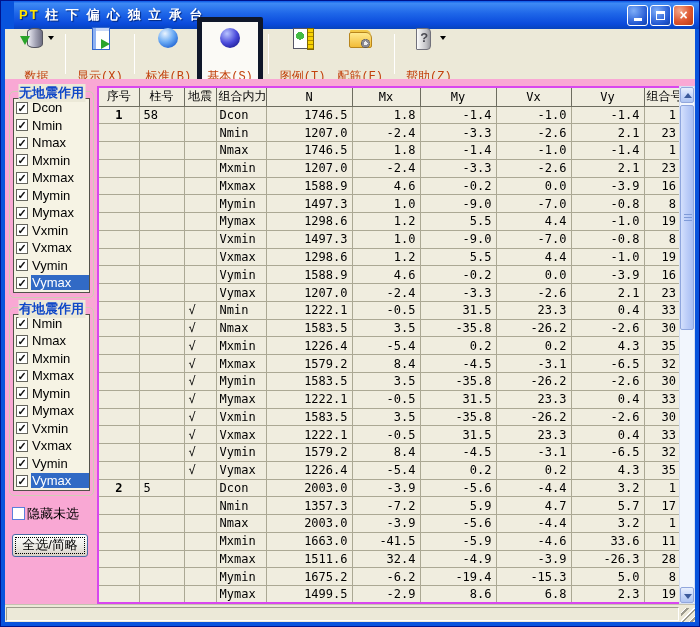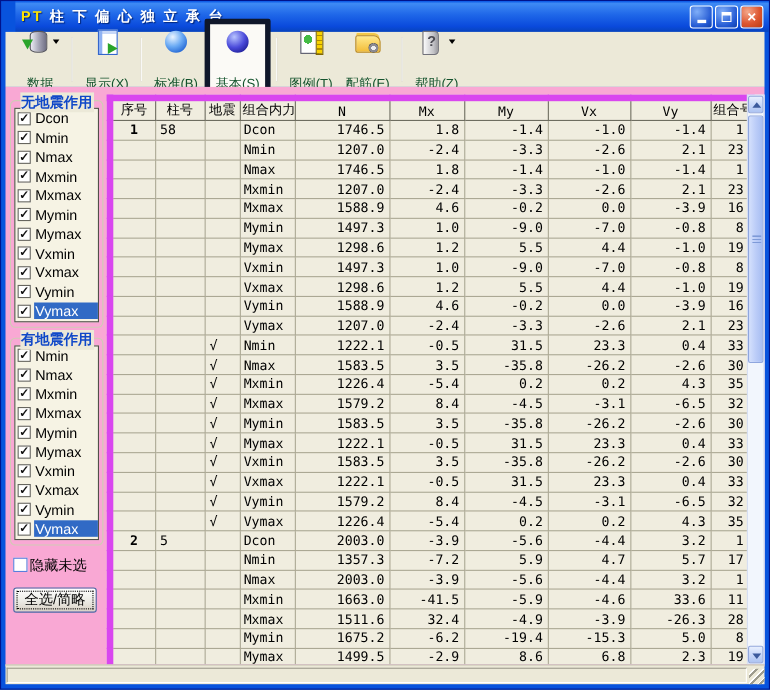--- a/index.html
+++ b/index.html
@@ -19,21 +19,21 @@
   .glyph-min{width:8px;height:3px;background:#fff;margin-top:9px;}
   .glyph-max{width:9px;height:9px;border:1px solid #fff;border-top:3px solid #fff;}
   .glyph-close{font-size:14px;font-weight:bold;line-height:14px;}
   
   .toolbar{position:absolute;top:28px;left:4px;right:4px;height:50px;background:#ECE9D8;
     display:flex;align-items:center;padding-left:8px;}
   .tb-btn{display:flex;flex-direction:column;align-items:center;padding:2px 5px 1px;border:1px solid transparent;
     border-radius:2px;}
   .tb-btn.pressed{background:#FBFAF6;border:5px solid #0f172a;}
   .tb-top{display:flex;align-items:center;height:27px;}
-  .tb-label{font-size:12px;color:#14532d;margin-top:17px;white-space:nowrap;}
+  .tb-label{font-size:12px;color:#c2410c;margin-top:17px;white-space:nowrap;font-family:Liberation Mono, monospace;}
   .dd{width:0;height:0;border:3px solid transparent;border-top:4px solid #000;margin-left:3px;margin-top:4px;}
   .tb-sep{width:1px;height:40px;background:#b4b1a0;border-right:1px solid #fff;margin:0 5px;}
   
   .tb-ico{position:relative;width:26px;height:26px;display:inline-block;}
   .tb-ico.sphere::before{content:'';position:absolute;left:3px;top:3px;width:20px;height:20px;border-radius:50%;}
   .ico-close-sphere-icon::before{background:radial-gradient(circle at 35% 28%,#EAFBFF,#6ED8F0 40%,#189ACA 75%,#0C6FA0);}
   .ico-loadcase-sphere-icon::before{background:radial-gradient(circle at 35% 28%,#D8FFFA,#38D8D0 45%,#0A9C94 80%,#067A74);}
   .ico-standard-sphere-icon::before{background:radial-gradient(circle at 35% 28%,#EAF4FF,#6AAAF4 45%,#1A5ED0 85%,#104AA8);}
   .ico-basic-sphere-icon::before{background:radial-gradient(circle at 35% 28%,#B8C4FF,#4A4ADA 50%,#1C1C92 85%,#14146E);}
   .ico-database-icon::before{content:'';position:absolute;left:8px;top:3px;width:14px;height:18px;
@@ -77,21 +77,21 @@
   .chk-item.sel .item-label{background:#316AC5;color:#fff;}
   .hide-row{display:flex;align-items:center;margin:9px 0 0 7px;font-size:13px;}
   .cbx2{width:13px;height:13px;border:1px solid #5A7EDC;background:#fff;margin-right:2px;flex:none;}
   .xp-btn{display:block;margin:11px 0 0 7px;width:76px;height:23px;background:linear-gradient(180deg,#FFFFFF,#ECEBE5 55%,#D8D0C4);
     border:1px solid #4A6AA5;border-radius:3px;font-size:13px;font-family:Liberation Sans, sans-serif;
     outline:1px dotted #000;outline-offset:-4px;padding:0;}
   
   .tablewrap{position:absolute;left:92px;top:7px;width:585px;height:518px;}
   table{border-collapse:collapse;table-layout:fixed;width:585px;background:#F0EDDF;
     font-family:"DejaVu Sans Mono","Liberation Mono",monospace;font-size:12px;color:#000;}
-  table{border:6px solid #d946ef;}
+  table{border:2px solid #d946ef;}
   th{height:19px;font-weight:normal;font-size:12px;border:1px solid #6e6d60;text-align:center;
     background:#F0EDDF;padding:0 2px;white-space:nowrap;}
   td{border:1px solid #ABA894;padding:0 4px;white-space:nowrap;overflow:hidden;}
   tbody tr{height:17.78px;}
   .c-seq{text-align:center;font-weight:bold;}
   .c-col,.c-eq{text-align:left;}
   .c-name{text-align:left;padding-left:3px;}
   .num{text-align:right;}
   
   .vscroll{position:absolute;right:0;top:7px;width:16px;height:518px;background:#F2F6FD;

